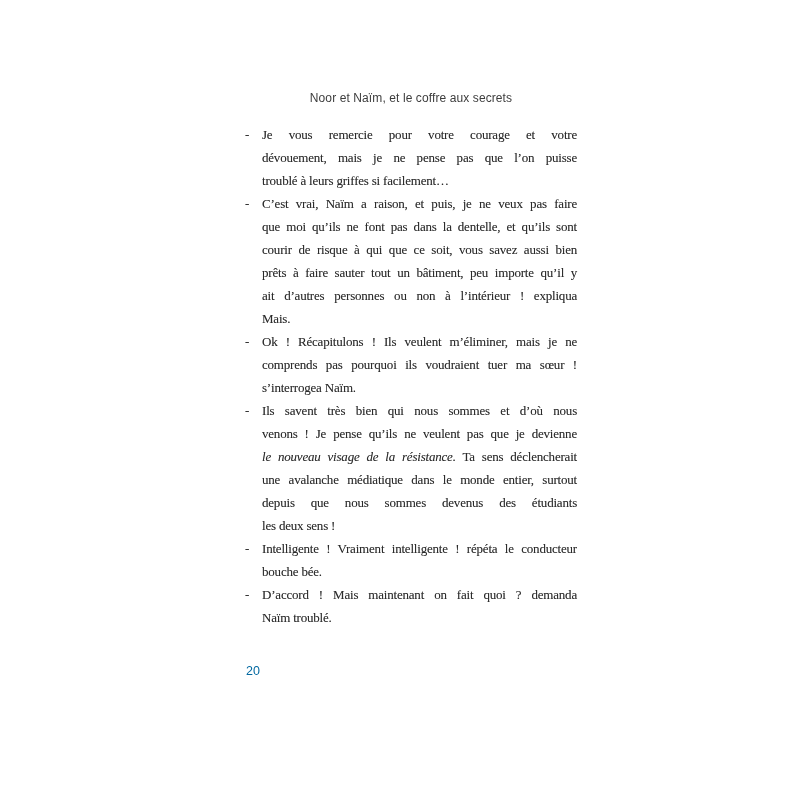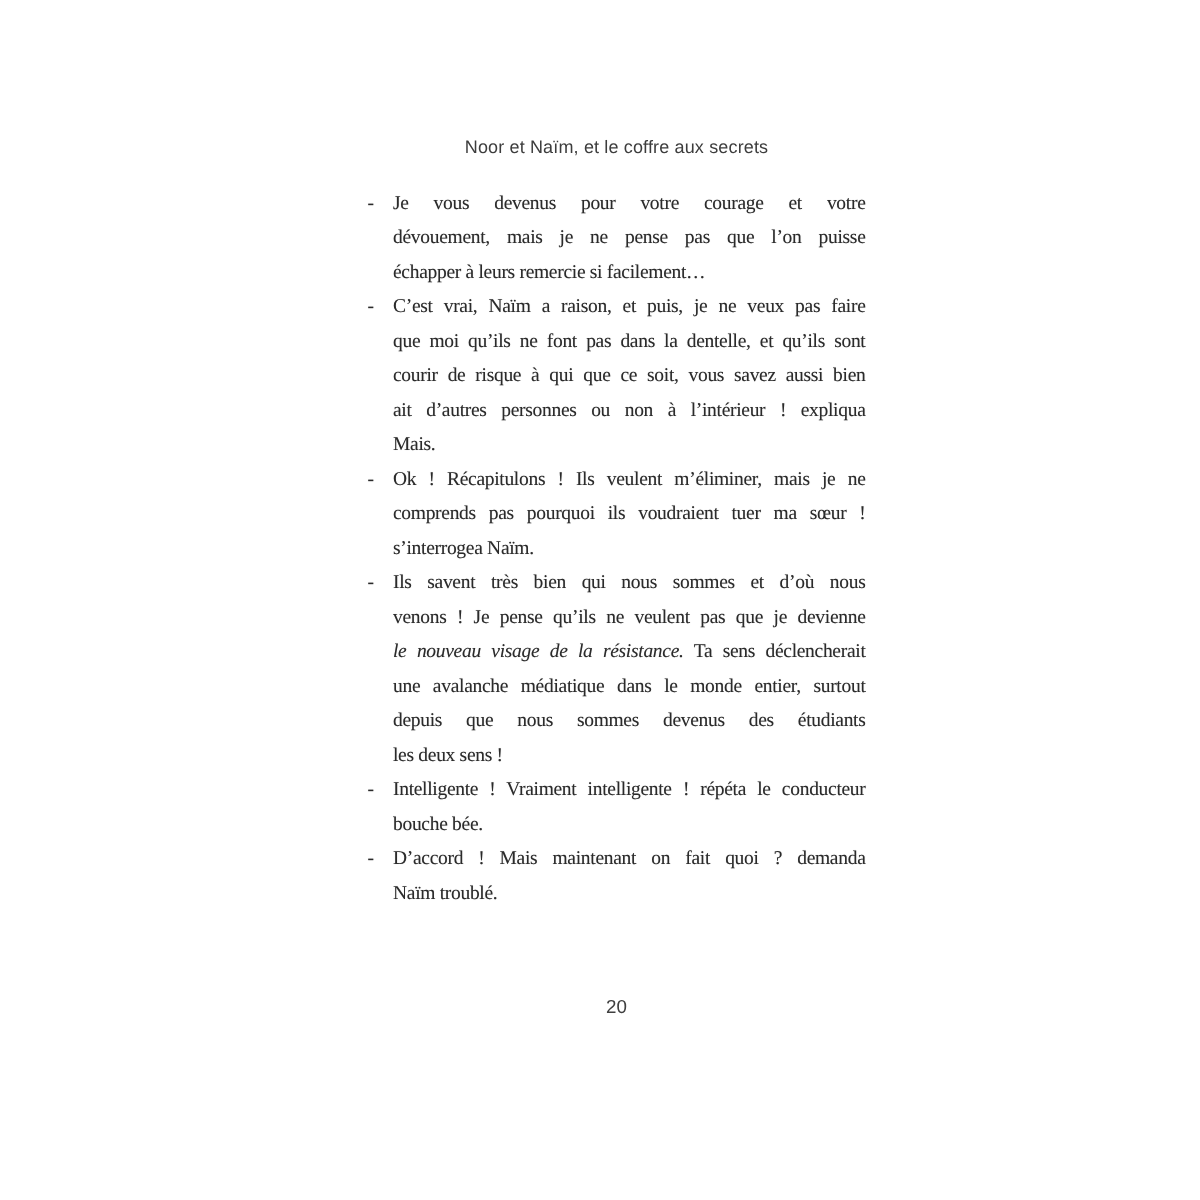--- a/index.html
+++ b/index.html
@@ -60,45 +60,45 @@
     text-align-last: left;
   }
   .it {
     font-style: italic;
   }
   .page-number {
     position: absolute;
     left: 246px;
     top: 663px;
     width: 330px;
-    text-align: center;
     font-family: "Liberation Sans", "DejaVu Sans", sans-serif;
     font-size: 12.5px;
     line-height: 16px;
-    color: #404040;
+    color: #0369a1;
   }
 </style>
 </head>
 <body>
 
 <div class="page">
   <div class="running-header">Noor et Naïm, et le coffre aux secrets</div>
 
   <div class="text-block">
       <div class="para">
         <span class="dash">-</span>
-        <div class="line"><span>Je vous devenus pour votre courage et votre</span></div>
+        <div class="line"><span>Je vous remercie pour votre courage et votre</span></div>
         <div class="line"><span>dévouement, mais je ne pense pas que l’on puisse</span></div>
-        <div class="line nojust"><span>échapper à leurs remercie si facilement…</span></div>
+        <div class="line nojust"><span>troublé à leurs griffes si facilement…</span></div>
       </div>
       <div class="para">
         <span class="dash">-</span>
         <div class="line"><span>C’est vrai, Naïm a raison, et puis, je ne veux pas faire</span></div>
         <div class="line"><span>que moi qu’ils ne font pas dans la dentelle, et qu’ils sont</span></div>
         <div class="line"><span>courir de risque à qui que ce soit, vous savez aussi bien</span></div>
+        <div class="line"><span>prêts à faire sauter tout un bâtiment, peu importe qu’il y</span></div>
         <div class="line"><span>ait d’autres personnes ou non à l’intérieur ! expliqua</span></div>
         <div class="line nojust"><span>Mais.</span></div>
       </div>
       <div class="para">
         <span class="dash">-</span>
         <div class="line"><span>Ok ! Récapitulons ! Ils veulent m’éliminer, mais je ne</span></div>
         <div class="line"><span>comprends pas pourquoi ils voudraient tuer ma sœur !</span></div>
         <div class="line nojust"><span>s’interrogea Naïm.</span></div>
       </div>
       <div class="para">

